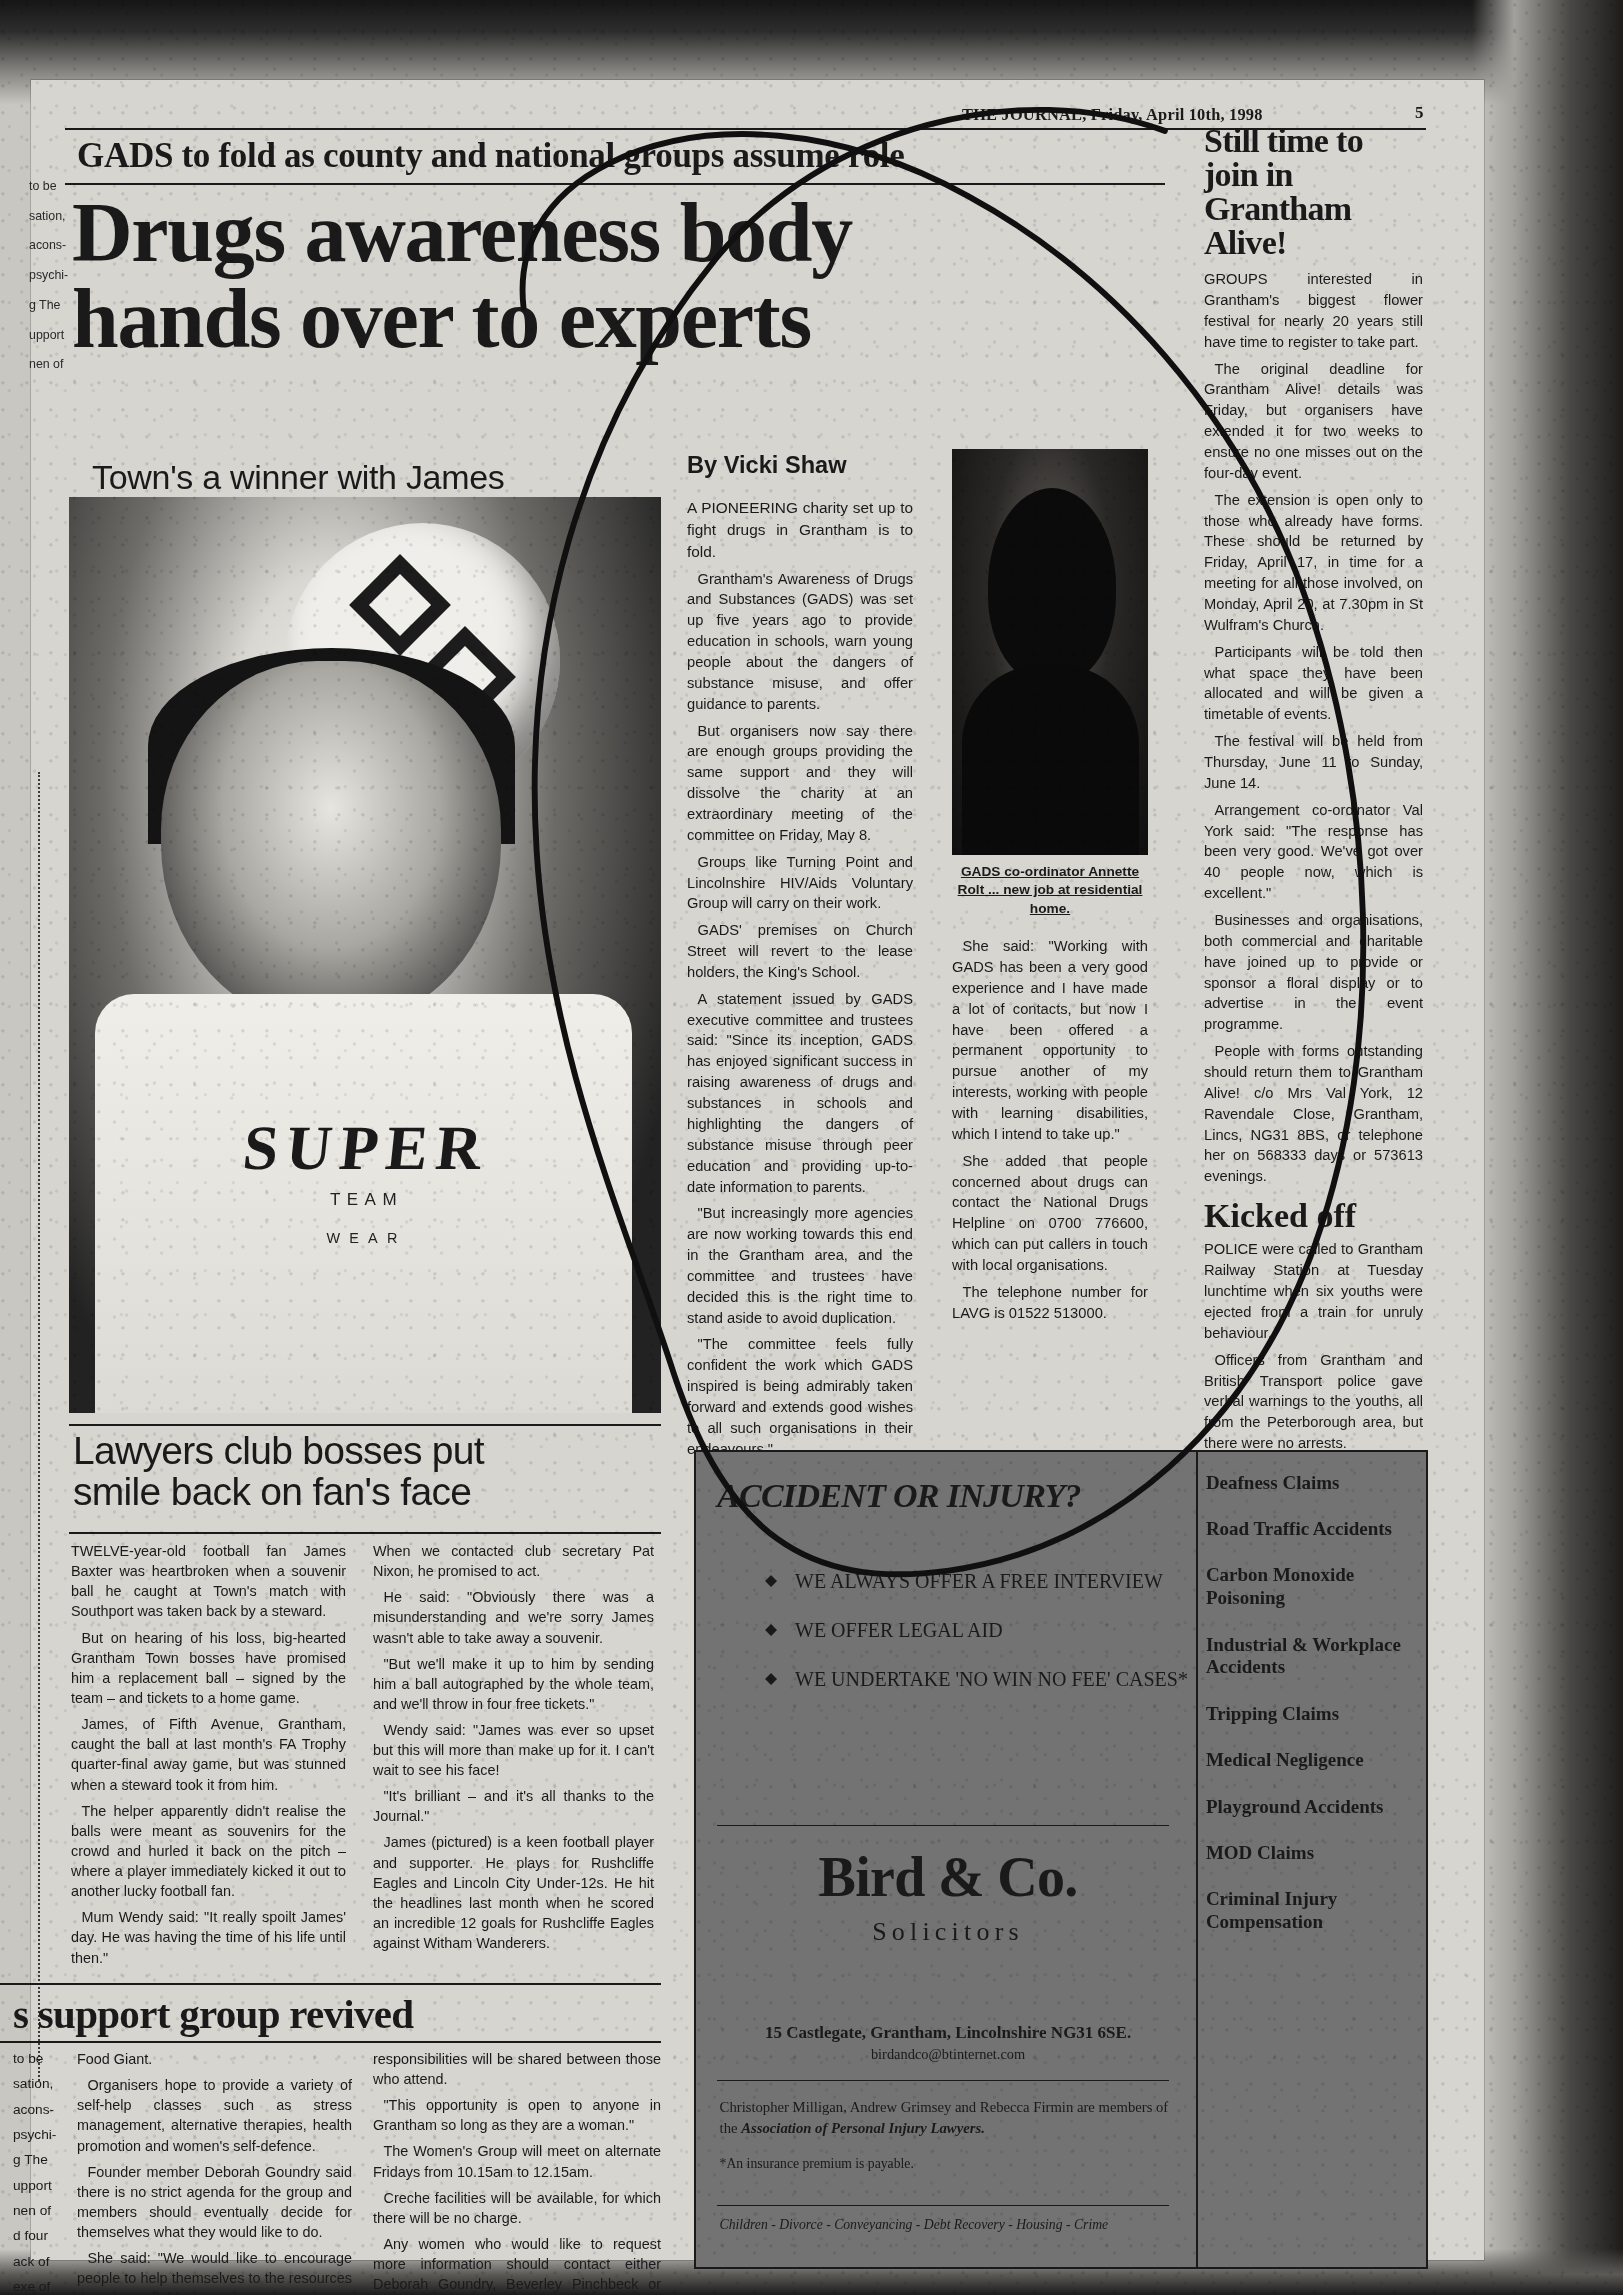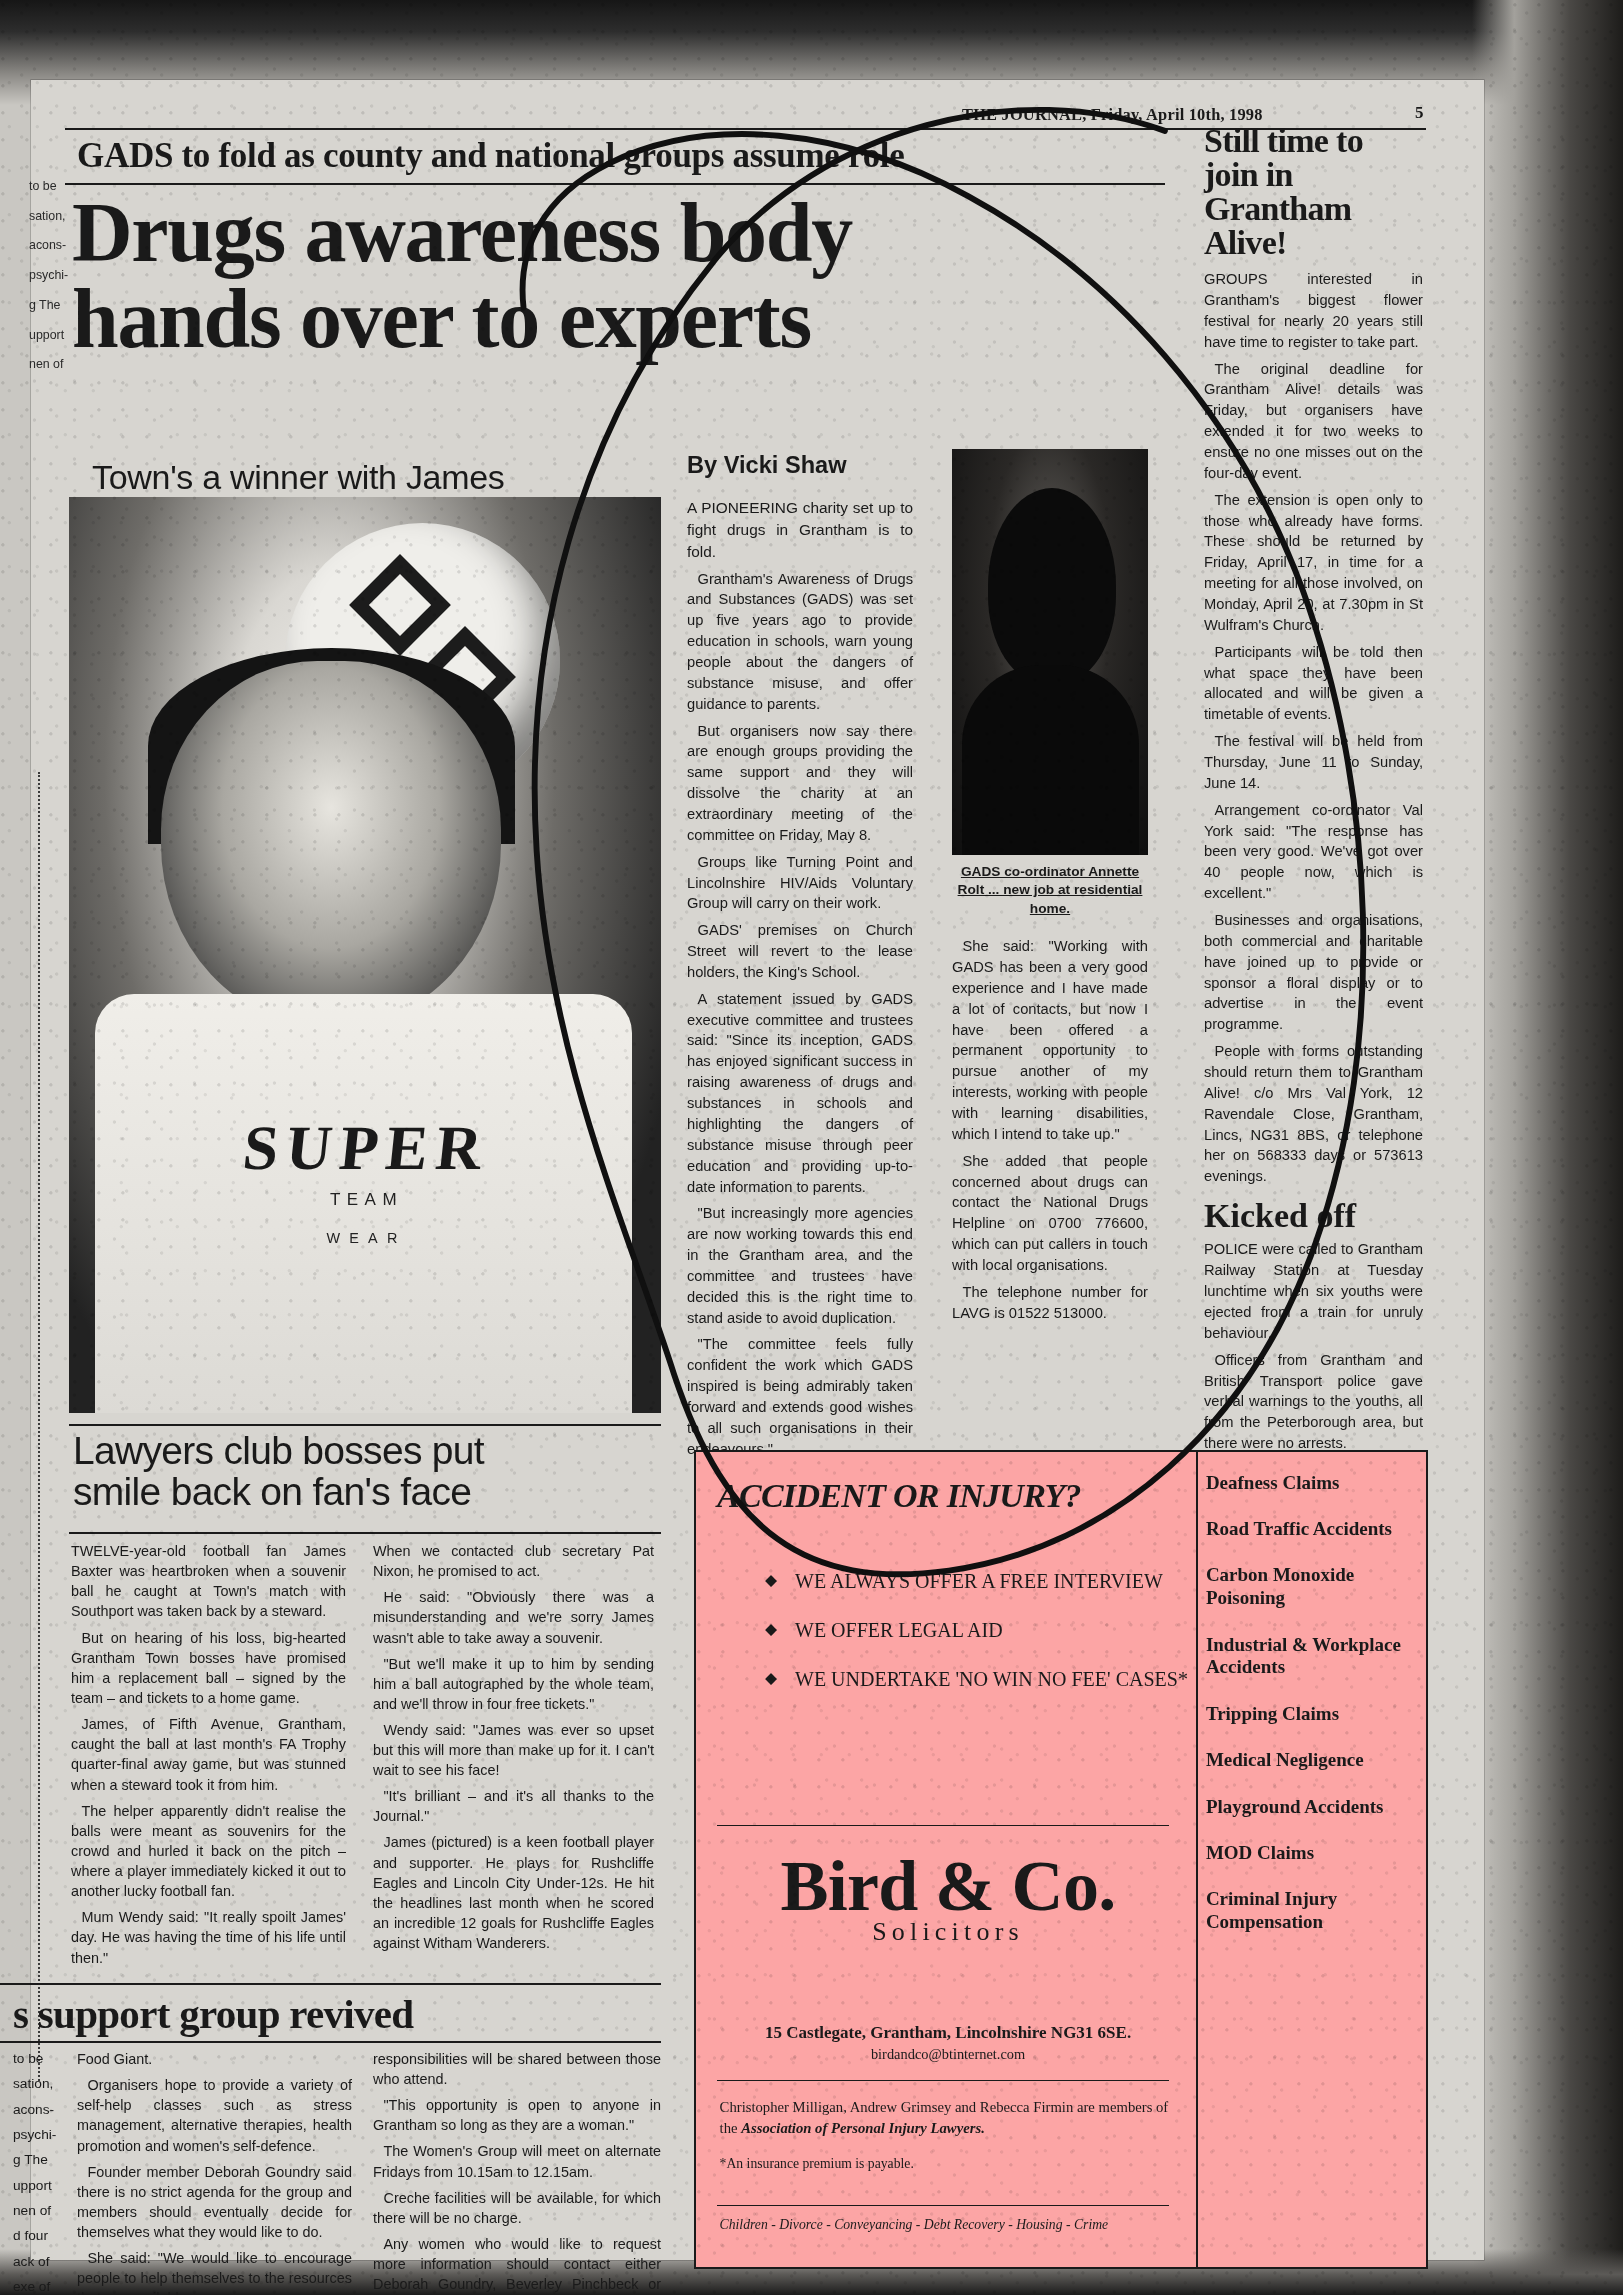--- a/index.html
+++ b/index.html
@@ -333,21 +333,21 @@
     font-size: 14.4px; line-height: 1.4; text-align: justify;
   }
   .support-c1 p, .support-c2 p, .support-c3 p { margin: 0 0 5.9px 0; }
   .support-c2 p.ind, .support-c3 p.ind { text-indent: 10.5px; }
 
   
   .ad {
     top: 1450px; left: 694px;
     width: 730px; height: 815px;
     border: 2px solid #1a1a1a;
-    background: #fca5a5;
+    background: #737373;
   }
   .ad-left {
     position: absolute; left: 0; top: 0; width: 497px; height: 100%;
   }
   .ad-title {
     position: absolute; left: 21px; top: 25px;
     font-size: 34px; font-weight: bold; font-style: italic;
     letter-spacing: -0.7px;
   }
   .ad-bullets {
@@ -365,21 +365,21 @@
     content: "\25C6";
     position: absolute; left: 0; top: 1.3px;
     font-size: 15.7px;
   }
   .ad-rule {
     position: absolute; left: 21px; top: 373px; width: 452px; height: 1.3px; background: #1a1a1a;
   }
   .ad-firm {
     position: absolute; left: 26px; top: 393px; width: 452px;
     text-align: center;
-    font-size: 72px; font-weight: bold; letter-spacing: -0.7px;
+    font-size: 56px; font-weight: bold; letter-spacing: -0.7px;
   }
   .ad-sol {
     position: absolute; left: 26px; top: 465px; width: 452px;
     text-align: center;
     font-size: 26px; letter-spacing: 5.2px;
   }
   .ad-phone {
     position: absolute; left: 26px; top: 527px; width: 452px;
     text-align: center;
     font-size: 31px; font-weight: bold;

